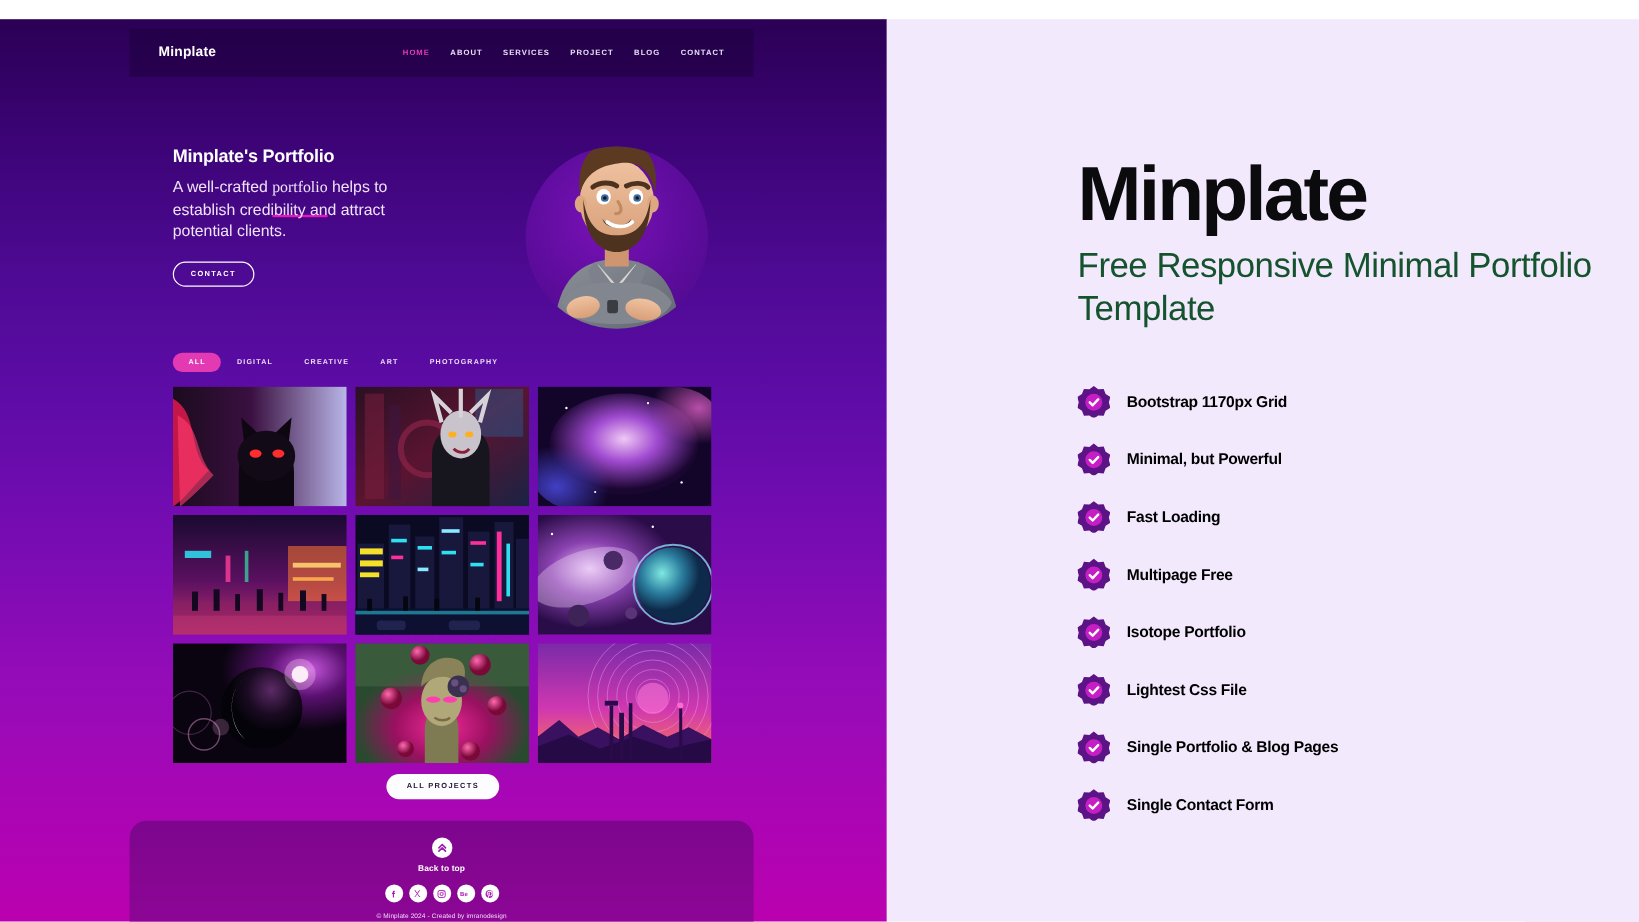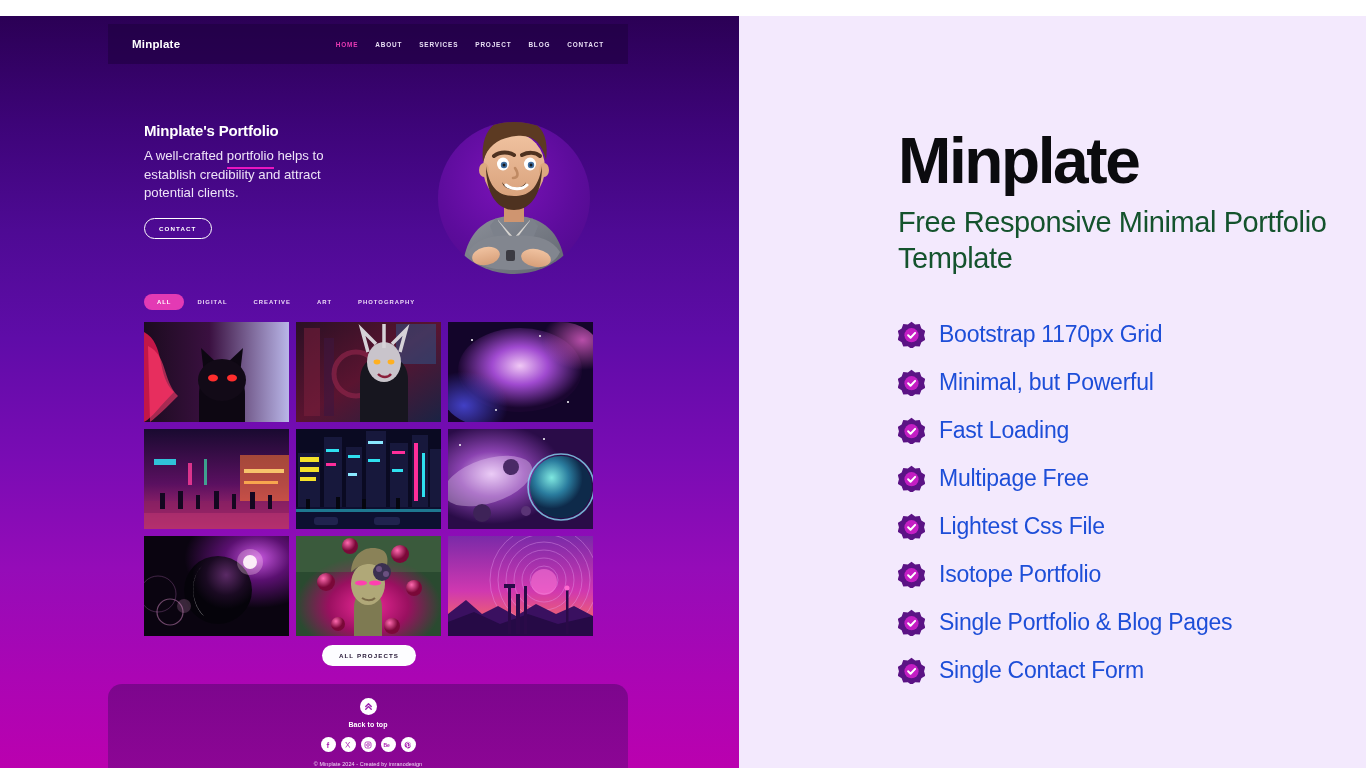--- a/index.html
+++ b/index.html
@@ -39,21 +39,21 @@
   
   .hero { position: absolute; left: 0; top: 48px; width: 739px; height: 222px; }
   .hero-text { position: absolute; left: 144px; top: 58px; width: 230px; }
   .hero-title {
     color: #ffffff; font-size: 15px; font-weight: bold;
     letter-spacing: -.2px; margin-bottom: 8px;
   }
   .hero-sub {
     color: #eee3f7; font-size: 13.2px; line-height: 18.5px; font-weight: normal;
   }
-  .hero-sub .hl { border-bottom: 2px solid #e915c0; padding-bottom: 4px; }
+  .hero-sub .hl { border-bottom: 2px solid #e915c0; padding-bottom: 16px; font-family: Liberation Serif, serif; }
   .btn-outline {
     display: inline-block; margin-top: 15px;
     border: 1px solid #ffffff; border-radius: 999px;
     color: #ffffff; font-size: 6.2px; font-weight: bold;
     letter-spacing: 1.1px; padding: 6px 14px; text-transform: uppercase;
   }
 
   
   .avatar-wrap { position: absolute; left: 424px; top: 6px; width: 180px; height: 210px; }
   .avatar-disc {
@@ -120,21 +120,21 @@
     letter-spacing: -2.4px; line-height: 66px;
   }
   .panel-sub {
     font-size: 29px; color: #14532d; line-height: 36px;
     letter-spacing: -.4px; margin-top: 10px; font-weight: normal;
   }
   .features { margin-top: 34px; }
   .feature { display: flex; align-items: center; gap: 14px; height: 48px; }
   .badge { width: 27px; height: 27px; flex: 0 0 27px; }
   .feature-label {
-    font-size: 23px; font-weight: normal; color: #1d4ed8; letter-spacing: -.25px;
+    font-size: 13px; font-weight: bold; color: #000000; letter-spacing: -.25px;
   }
 </style>
 </head>
 <body>
 
 <div class="screen">
 
   <div class="preview">
 
     <div class="navbar">
@@ -569,30 +569,30 @@
           </svg>
           <div class="feature-label">Multipage Free</div>
         </div>
 
         <div class="feature">
           <svg class="badge" viewBox="0 0 40 40">
             <path d="M20 1 L25.4 5.1 L32.2 4.6 L34.6 11 L40.4 14.6 L38.6 21.2 L40.4 27.8 L34.6 31.4 L32.2 37.8 L25.4 37.3 L20 41.4 L14.6 37.3 L7.8 37.8 L5.4 31.4 L-0.4 27.8 L1.4 21.2 L-0.4 14.6 L5.4 11 L7.8 4.6 L14.6 5.1 Z" fill="#5b1385"></path>
             <circle cx="20" cy="21" r="10.5" fill="#c41ec4"></circle>
             <path d="M15 21.2 L18.6 24.8 L25.4 17.6" stroke="#ffffff" stroke-width="3" fill="none" stroke-linecap="round" stroke-linejoin="round"></path>
           </svg>
+          <div class="feature-label">Isotope Portfolio</div>
+        </div>
+
+        <div class="feature">
+          <svg class="badge" viewBox="0 0 40 40">
+            <path d="M20 1 L25.4 5.1 L32.2 4.6 L34.6 11 L40.4 14.6 L38.6 21.2 L40.4 27.8 L34.6 31.4 L32.2 37.8 L25.4 37.3 L20 41.4 L14.6 37.3 L7.8 37.8 L5.4 31.4 L-0.4 27.8 L1.4 21.2 L-0.4 14.6 L5.4 11 L7.8 4.6 L14.6 5.1 Z" fill="#5b1385"></path>
+            <circle cx="20" cy="21" r="10.5" fill="#c41ec4"></circle>
+            <path d="M15 21.2 L18.6 24.8 L25.4 17.6" stroke="#ffffff" stroke-width="3" fill="none" stroke-linecap="round" stroke-linejoin="round"></path>
+          </svg>
           <div class="feature-label">Lightest Css File</div>
-        </div>
-
-        <div class="feature">
-          <svg class="badge" viewBox="0 0 40 40">
-            <path d="M20 1 L25.4 5.1 L32.2 4.6 L34.6 11 L40.4 14.6 L38.6 21.2 L40.4 27.8 L34.6 31.4 L32.2 37.8 L25.4 37.3 L20 41.4 L14.6 37.3 L7.8 37.8 L5.4 31.4 L-0.4 27.8 L1.4 21.2 L-0.4 14.6 L5.4 11 L7.8 4.6 L14.6 5.1 Z" fill="#5b1385"></path>
-            <circle cx="20" cy="21" r="10.5" fill="#c41ec4"></circle>
-            <path d="M15 21.2 L18.6 24.8 L25.4 17.6" stroke="#ffffff" stroke-width="3" fill="none" stroke-linecap="round" stroke-linejoin="round"></path>
-          </svg>
-          <div class="feature-label">Isotope Portfolio</div>
         </div>
 
         <div class="feature">
           <svg class="badge" viewBox="0 0 40 40">
             <path d="M20 1 L25.4 5.1 L32.2 4.6 L34.6 11 L40.4 14.6 L38.6 21.2 L40.4 27.8 L34.6 31.4 L32.2 37.8 L25.4 37.3 L20 41.4 L14.6 37.3 L7.8 37.8 L5.4 31.4 L-0.4 27.8 L1.4 21.2 L-0.4 14.6 L5.4 11 L7.8 4.6 L14.6 5.1 Z" fill="#5b1385"></path>
             <circle cx="20" cy="21" r="10.5" fill="#c41ec4"></circle>
             <path d="M15 21.2 L18.6 24.8 L25.4 17.6" stroke="#ffffff" stroke-width="3" fill="none" stroke-linecap="round" stroke-linejoin="round"></path>
           </svg>
           <div class="feature-label">Single Portfolio &amp; Blog Pages</div>
         </div>

